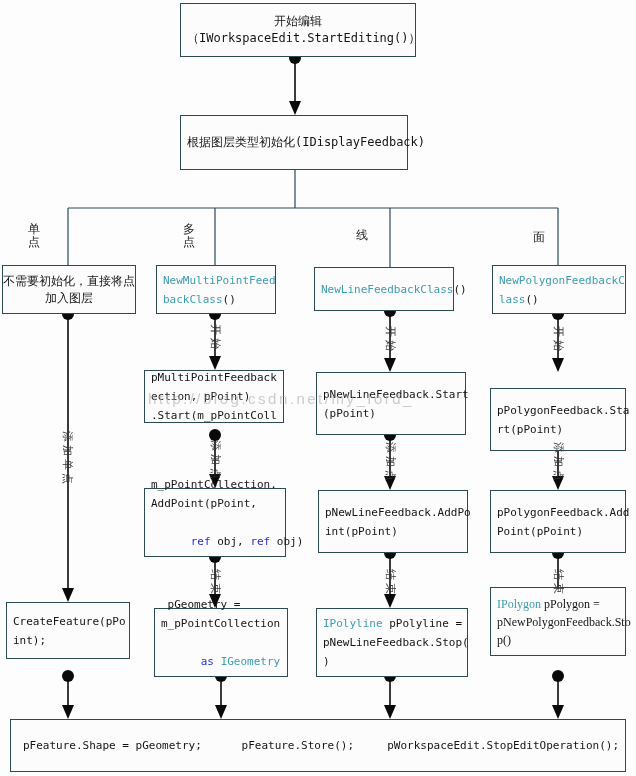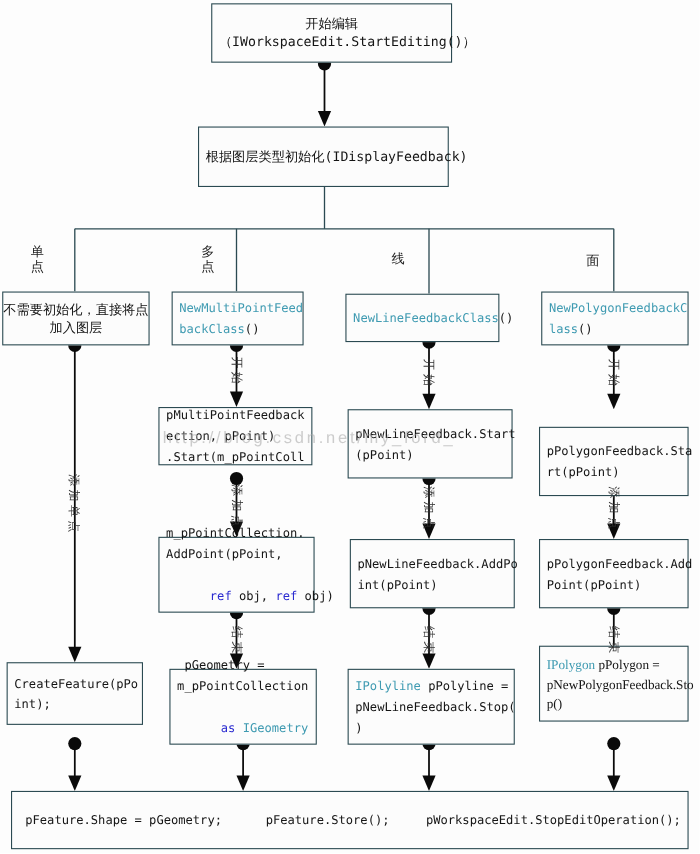--- a/index.html
+++ b/index.html
@@ -98,21 +98,21 @@
       <circle cx="221" cy="676" r="6" stroke="none"></circle>
       <line x1="390" y1="676" x2="390" y2="706"></line>
         <polygon points="384,705 396,705 390,719" stroke="none"></polygon>
       <circle cx="390" cy="676" r="6" stroke="none"></circle>
       <line x1="558" y1="676" x2="558" y2="706"></line>
         <polygon points="552,705 564,705 558,719" stroke="none"></polygon>
       <circle cx="558" cy="676" r="6" stroke="none"></circle>
     </g>
   </svg>
 
-  <div class="box cjk code center" style="left:192px;top:3px;width:219px;height:54px;font-size:12px;">
+  <div class="box cjk code center" style="left:180px;top:3px;width:236px;height:54px;font-size:12px;">
     <div class="ln">开始编辑</div>
     <div class="ln">（IWorkspaceEdit.StartEditing()）</div>
   </div>
 
   <div class="box cjk code center" style="left:180px;top:115px;width:228px;height:55px;font-size:12px;">
     <div class="ln">根据图层类型初始化(IDisplayFeedback)</div>
   </div>
 
   <div class="branch-label" style="left:27px;top:223px;width:14px;">单
 点</div>

